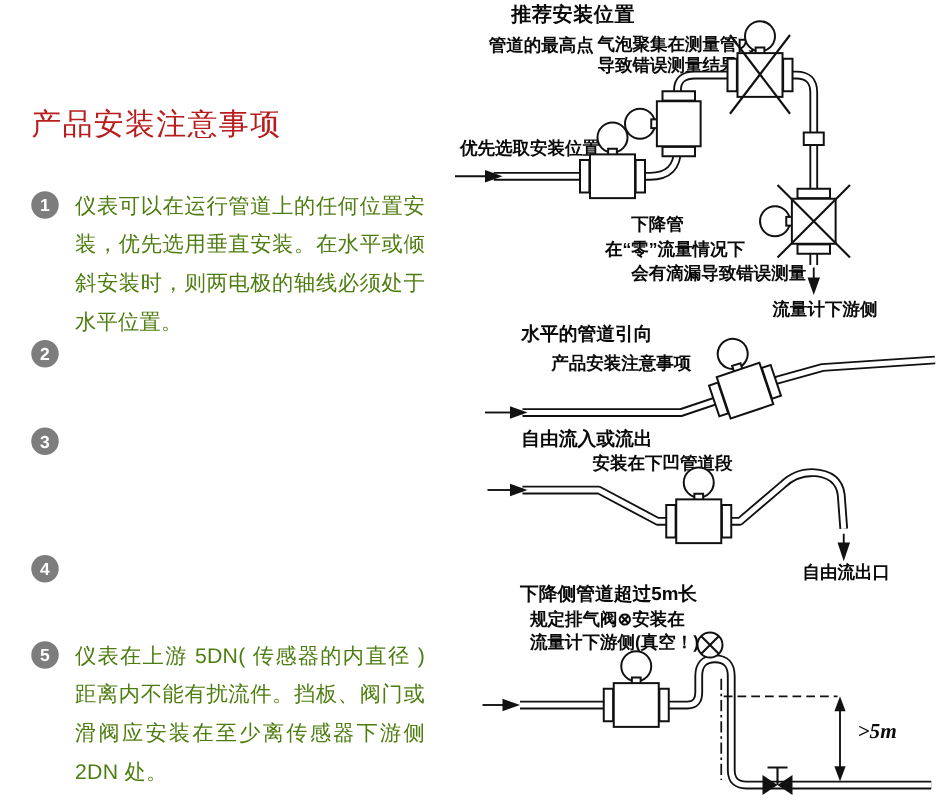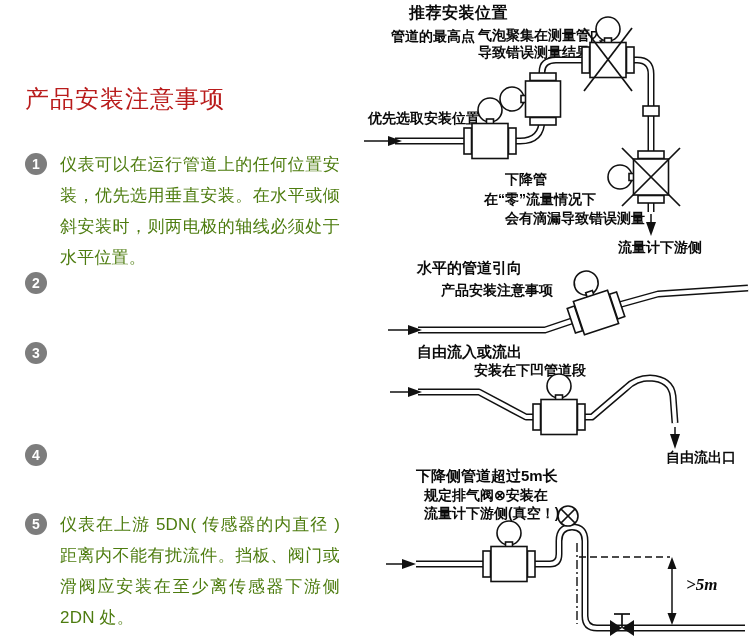--- a/index.html
+++ b/index.html
@@ -82,21 +82,21 @@
     <div class="lb" style="left:478px;top:44px">导致错误测量结果</div>
     <div class="lb" style="left:368px;top:110px">优先选取安装位置</div>
     <div class="lb" style="left:505px;top:171px">下降管</div>
     <div class="lb" style="left:484px;top:191px">在“零”流量情况下</div>
     <div class="lb" style="left:505px;top:210px">会有滴漏导致错误测量</div>
     <div class="lb" style="left:618px;top:239px">流量计下游侧</div>
     <div class="lb lb-mid" style="left:417px;top:259px">水平的管道引向</div>
     <div class="lb" style="left:441px;top:282px">产品安装注意事项</div>
     <div class="lb lb-mid" style="left:417px;top:343px">自由流入或流出</div>
     <div class="lb" style="left:474px;top:362px">安装在下凹管道段</div>
-    <div class="lb" style="left:666px;top:449px">自由流出口</div>
+    <div class="lb" style="left:642px;top:449px">自由流出口</div>
     <div class="lb lb-mid" style="left:416px;top:467px">下降侧管道超过5m长</div>
     <div class="lb" style="left:424px;top:487px">规定排气阀⊗安装在</div>
     <div class="lb" style="left:424px;top:505px">流量计下游侧(真空！)</div>
     <div class="lb lb-serif" style="left:686px;top:575px">&gt;5m</div>
 
     <svg style="left:360px;top:15px" width="340" height="245" viewBox="0 0 340 245">
       <defs>
         <g id="fm">
           <circle class="wh" cx="0" cy="-31" r="12"></circle>
           <rect class="wh" x="-3.5" y="-22" width="7" height="5"></rect>

